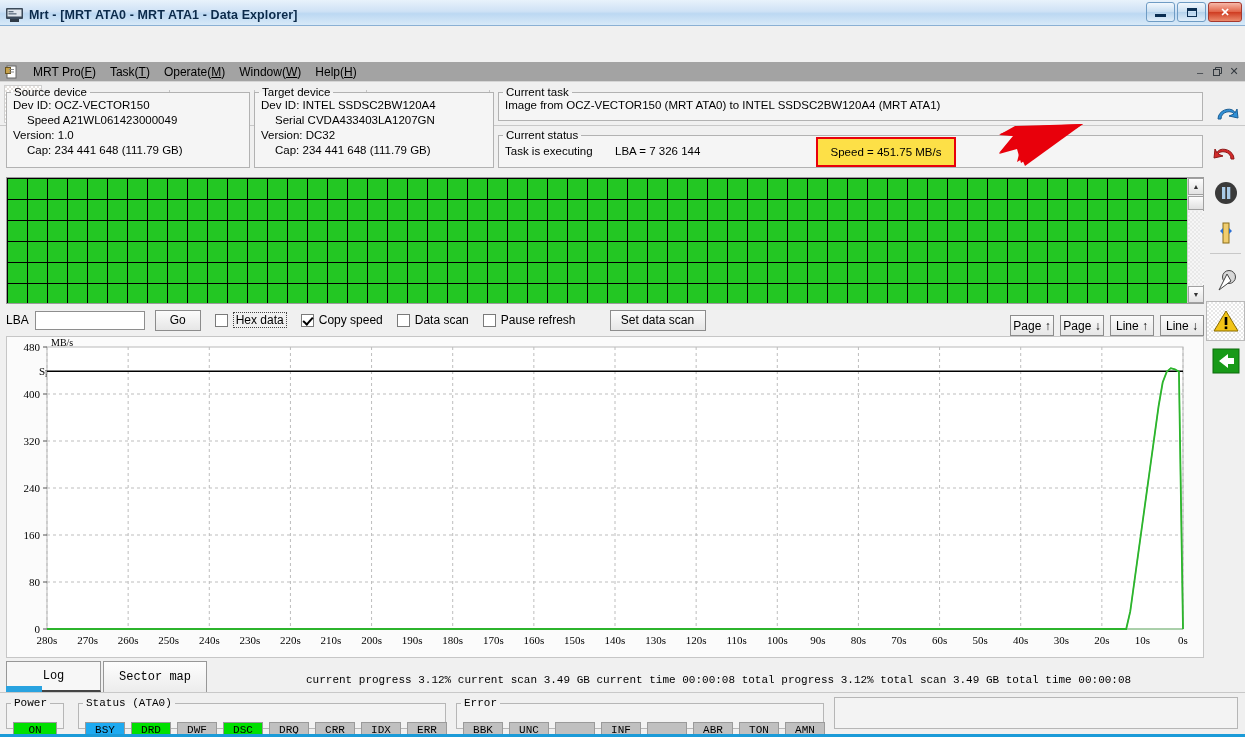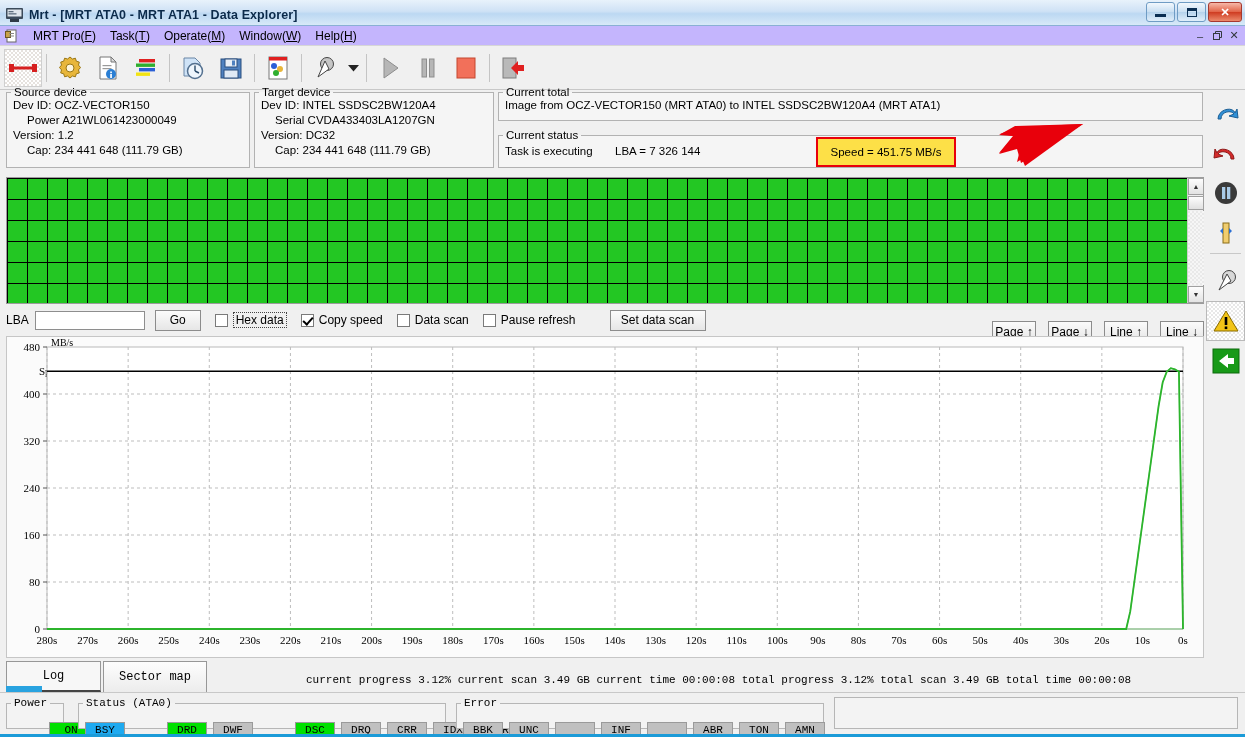--- a/index.html
+++ b/index.html
@@ -32,22 +32,22 @@
   .wbtn.close{
     border-color:#a6392f;
     background:linear-gradient(180deg,#f6b8a8,#e2664a 48%,#cf3d22 52%,#ec8a6c);
     color:#fff;font-weight:bold;width:34px;
   }
   .wb-min{width:11px;height:3px;background:#0a2e52;margin-top:6px;}
   .wb-max{width:10px;height:9px;border:1.5px solid #0a2e52;border-top-width:3px;}
 
   
   .menubar{
-    height:20px;background:#c4b5fd;border-bottom:1px solid #d6d6d6;
-    display:flex;align-items:center;padding-left:5px;position:relative;
+    height:20px;background:#a3a3a3;border-bottom:1px solid #d6d6d6;
+    display:flex;align-items:center;padding-left:5px;position:relative;margin-top:36px;
   }
   .menu-doc-ico{width:14px;height:14px;margin-right:7px;position:relative;}
   .menubar .mi{ padding:1px 7px; font-size:12px; color:#000; }
   .menubar .mi u{ text-decoration:underline; }
   .mdi-btns{position:absolute;right:3px;top:2px;display:flex;gap:1px;}
   .mdi-b{width:16px;height:15px;display:flex;align-items:center;justify-content:center;
          font-size:11px;color:#33393f;border:1px solid transparent;}
 
   
   .toolbar{
@@ -113,21 +113,21 @@
     font-size:12px;color:#000;height:21px;display:flex;align-items:center;justify-content:center;
     font-family:"Liberation Sans",sans-serif;
   }
   #go-btn{width:46px;margin-left:10px;}
   .cbwrap{display:flex;align-items:center;margin-left:14px;font-size:12px;gap:5px;}
   .cbox{width:13px;height:13px;border:1px solid #7a7a7a;background:#fff;position:relative;}
   .cbox.on:after{content:"";position:absolute;left:3px;top:0px;width:4px;height:8px;
       border:solid #000;border-width:0 2px 2px 0;transform:rotate(42deg);}
   .focusbox{border:1px dotted #444;padding:0 2px;}
   #set-scan{width:96px;margin-left:34px;}
-  .navbtns{position:absolute;right:0;top:14px;display:flex;gap:12px;}
+  .navbtns{position:absolute;right:0;top:8px;display:flex;gap:6px;}
   .navbtns .btn{width:44px;}
 
   
   .chartwrap{position:absolute;left:6px;top:336px;width:1198px;height:322px;background:#fbfbfb;border:1px solid #c6c6c6;}
   .chart-svg{position:absolute;left:0;top:0;}
   .unit-lbl{position:absolute;left:44px;top:0px;font-family:"Liberation Serif",serif;font-size:10px;}
   .speed-ann{position:absolute;left:32px;top:28px;font-family:"Liberation Serif",serif;font-size:11px;}
 
   
   .tabsrow{position:absolute;left:6px;top:661px;width:1198px;height:22px;}
@@ -154,21 +154,21 @@
   #pwr-grp{left:6px;top:0;width:58px;height:32px;}
   #st-grp{left:78px;top:0;width:368px;height:32px;}
   #err-grp{left:456px;top:0;width:368px;height:32px;}
   #x-grp{left:834px;top:0;width:404px;height:32px;}
   .chip{
     font-family:"Liberation Mono",monospace;font-size:11px;color:#000;
     height:15px;display:inline-flex;align-items:center;justify-content:center;
     border:1px solid #9a9a9a;
   }
   .chip.grey{background:#c0c0c0;}
-  .chip.green{background:#00e000;margin-left:36px;}
+  .chip.green{background:#00e000;}
   .chip.blue{background:#1eaaf0;}
   .chips{position:absolute;left:6px;top:13px;display:flex;gap:6px;}
   .chips .chip{width:40px;}
   #pwr-chip{position:absolute;left:6px;top:13px;width:44px;}
   .taskbar-bottom{position:absolute;left:0;bottom:0;width:1245px;height:3px;background:#1b9bd8;}
 </style>
 </head>
 <body>
 
 <div class="titlebar">
@@ -317,35 +317,35 @@
       <polygon points="11,12 18,5 18,9 24,9 24,15 18,15 18,19" fill="#e02020"></polygon>
     </svg>
   </div>
 </div>
 
 <div class="info-row">
 
   <fieldset class="grp" id="src-grp">
     <legend>Source device</legend>
     <div class="ln">Dev ID: OCZ-VECTOR150</div>
-    <div class="ln ind">Power A21WL061423000049</div>
-    <div class="ln">Version: 1.2</div>
+    <div class="ln ind">Speed A21WL061423000049</div>
+    <div class="ln">Version: 1.0</div>
     <div class="ln ind">Cap: 234 441 648 (111.79 GB)</div>
   </fieldset>
 
   <fieldset class="grp" id="tgt-grp">
     <legend>Target device</legend>
     <div class="ln">Dev ID: INTEL SSDSC2BW120A4</div>
     <div class="ln ind">Serial CVDA433403LA1207GN</div>
     <div class="ln">Version: DC32</div>
     <div class="ln ind">Cap: 234 441 648 (111.79 GB)</div>
   </fieldset>
 
   <fieldset class="grp" id="task-grp">
-    <legend>Current total</legend>
+    <legend>Current task</legend>
     <div class="ln">Image from OCZ-VECTOR150 (MRT ATA0) to INTEL SSDSC2BW120A4 (MRT ATA1)</div>
   </fieldset>
 
   <fieldset class="grp" id="status-grp">
     <legend>Current status</legend>
     <div style="position:relative;height:22px">
       <span class="ln" style="position:absolute;left:0;top:3px">Task is executing</span>
       <span class="ln" style="position:absolute;left:110px;top:3px">LBA = 7 326 144</span>
       <span class="speed-box">Speed = 451.75 MB/s</span>
     </div>

